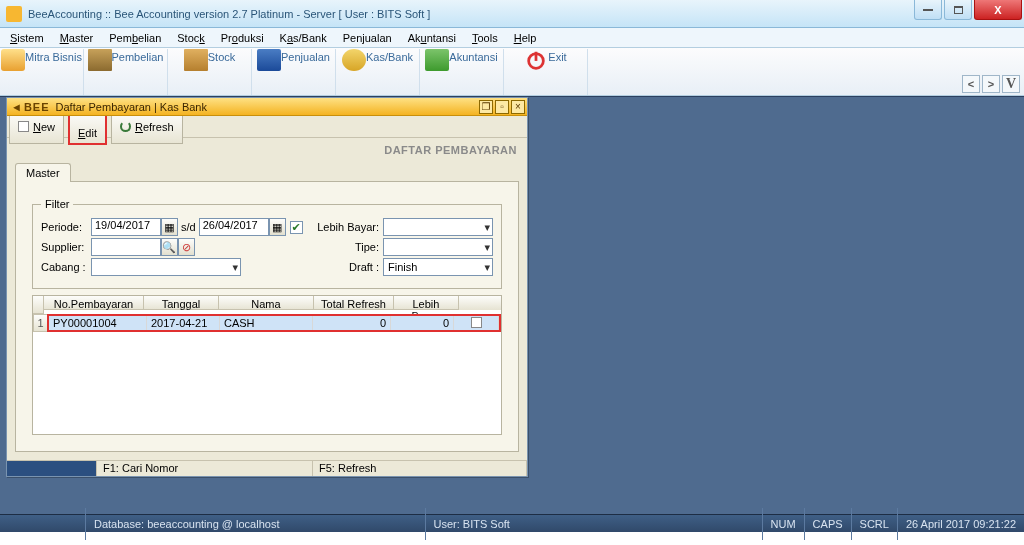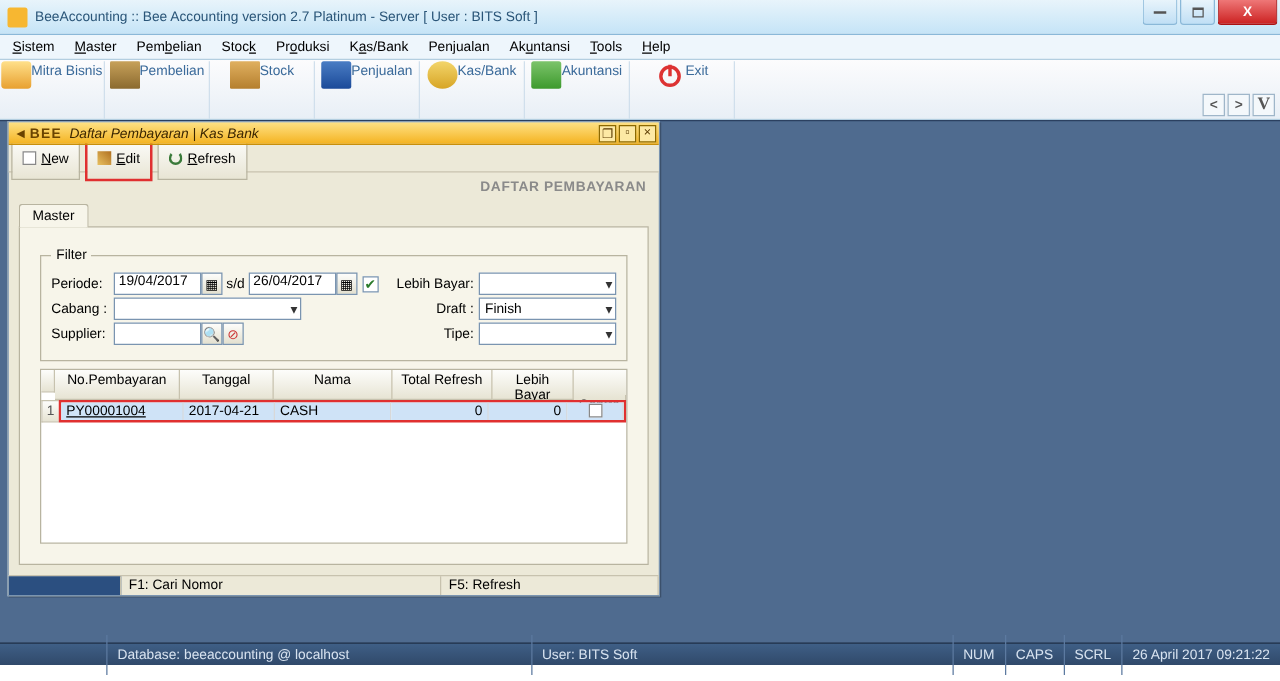--- a/index.html
+++ b/index.html
@@ -30,27 +30,27 @@
   .tool-item .ti-icon.logout svg, .tool-item .ti-icon.exit svg { width: 24px; height: 22px; }
   .tool-item .ti-label { color: #3a6a9a; margin-top: 2px; }
   .right-ctrl { position: absolute; right: 4px; bottom: 2px; display: flex; gap: 2px; }
   .right-ctrl .rc { width: 18px; height: 18px; border: 1px solid #9fb6c9; display: flex; align-items: center; justify-content: center; background: #f4f8fb; font-weight: bold; color: #555; }
 
   .workspace { position: relative; height: 436px; background: #4f6b8f; border-top: 1px solid #2b4060; }
 
   .subwin { position: absolute; left: 6px; top: 0; width: 522px; background: #ece9d8; border: 1px solid #7a94b0; box-shadow: 1px 1px 0 rgba(0,0,0,.25); }
   .subwin-title { height: 18px; background: linear-gradient(#fee184, #f4b321); display: flex; align-items: center; padding: 0 4px; color: #5a3a00; border-bottom: 1px solid #c88f0b; position: relative; }
   .subwin-title .bee { color: #6a4300; font-weight: bold; letter-spacing: 1px; margin: 0 6px 0 2px; }
-  .subwin-title .txt { color: #3a2500; font-style: italic; }
+  .subwin-title .txt { color: #3a2500; }
   .subwin-title .wicons { position: absolute; right: 2px; display: flex; gap: 2px; }
   .subwin-title .wicons div { width: 14px; height: 14px; border: 1px solid #8d6900; background: #fde9a4; font-size: 10px; display: flex; align-items: center; justify-content: center; cursor: pointer; }
 
   .action-row { height: 22px; background: #ece9d8; display: flex; align-items: center; border-bottom: 1px solid #c7c2ae; }
   .act-btn { height: 18px; border: 1px solid #b8b4a0; background: linear-gradient(#fdfdfb, #e8e5d4); margin: 0 2px; padding: 16px 8px; display: flex; align-items: center; cursor: pointer; }
-  .act-btn.edit { border: 2px solid #e03030; }
+  .act-btn.edit { border: 2px solid #e03030; flex-direction: column; }
   .act-btn .chk { width: 11px; height: 11px; border: 1px solid #888; margin-right: 4px; background: #fff; }
   .act-btn .ic { width: 11px; height: 11px; margin-right: 4px; }
   .act-btn u { text-decoration: underline; }
 
   .page-title { text-align: right; color: #8a8a8a; padding: 6px 10px 4px; font-weight: bold; letter-spacing: .5px; }
 
   .tab-area { padding: 2px 8px 8px; }
   .tab { display: inline-block; padding: 3px 10px; background: #f7f5ea; border: 1px solid #b8b4a0; border-bottom: none; border-radius: 3px 3px 0 0; position: relative; top: 1px; }
   .tab-body { border: 1px solid #b8b4a0; background: #f7f5ea; padding: 16px; }
 
@@ -59,21 +59,21 @@
 
   .frow { display: flex; align-items: center; margin: 2px 0; }
   .flabel { width: 50px; }
   .finput { height: 18px; border: 1px solid #7a94b0; background: #fff; padding: 0 3px; }
   .fbtn { width: 17px; height: 18px; border: 1px solid #7a94b0; background: linear-gradient(#fdfdfb,#e3e0cf); display: inline-flex; align-items: center; justify-content: center; cursor: pointer; }
   .fcheck { width: 13px; height: 13px; border: 1px solid #7a94b0; background: #fff; display: inline-flex; align-items: center; justify-content: center; margin-left: 4px; color: #2a7a2a; }
   .fsel { height: 18px; border: 1px solid #7a94b0; background: #fff; display: inline-flex; align-items: center; position: relative; }
   .fsel::after { content: "▾"; position: absolute; right: 2px; color: #333; }
 
   .grid { border: 1px solid #b8b4a0; background: #fff; height: 140px; overflow: hidden; }
-  .ghead { display: flex; height: 24px; background: linear-gradient(#fdfdfb,#e6e3d2); }
+  .ghead { display: flex; height: 14px; background: linear-gradient(#fdfdfb,#e6e3d2); }
   .ghead div { border-right: 1px solid #c7c2ae; border-bottom: 1px solid #c7c2ae; padding: 2px 4px; text-align: center; }
   .grow-out { display: flex; align-items: center; }
   .grow { display: flex; height: 18px; border: 2px solid #e03030; border-right-width: 2px; }
   .grow div { border-right: 1px solid #d8d8d8; padding: 1px 4px; background: #cfe3f7; }
   .row-idx { width: 14px; text-align: center; color: #555; background: linear-gradient(#fdfdfb,#e6e3d2); border: 1px solid #c7c2ae; border-right: none; height: 18px; line-height: 16px; }
 
   .sub-status { display: flex; height: 16px; background: #ece9d8; border-top: 1px solid #c7c2ae; }
   .sub-status .seg { border-right: 1px solid #c7c2ae; padding: 1px 6px; }
   .sub-status .seg.blue { background: #2b4f80; width: 90px; }
 
@@ -199,75 +199,75 @@
             <div class="fbtn">
                 <span>▦</span>
               </div>
             <div class="fcheck">✔</div>
             <div style="flex:1"></div>
             <div style="width:65px;text-align:right;margin-right:4px;">Lebih Bayar:</div>
             <div class="fsel" style="width:110px;"></div>
           </div>
 
           <div class="frow">
+            <div class="flabel">Supplier:</div>
+            <div class="finput" style="width:70px;"></div>
+            <div class="fbtn">
+                <span>🔍</span>
+              </div>
+            <div class="fbtn">
+                <span style="color:#c33;">⊘</span>
+              </div>
+            <div style="flex:1"></div>
+            <div style="width:65px;text-align:right;margin-right:4px;">Tipe:</div>
+            <div class="fsel" style="width:110px;"></div>
+          </div>
+
+          <div class="frow">
             <div class="flabel">Cabang :</div>
             <div class="fsel" style="width:150px;"></div>
             <div style="flex:1"></div>
             <div style="width:65px;text-align:right;margin-right:4px;">Draft :</div>
             <div class="fsel" style="width:110px;padding-left:4px;">Finish</div>
-          </div>
-
-          <div class="frow">
-            <div class="flabel">Supplier:</div>
-            <div class="finput" style="width:70px;"></div>
-            <div class="fbtn">
-                <span>🔍</span>
-              </div>
-            <div class="fbtn">
-                <span style="color:#c33;">⊘</span>
-              </div>
-            <div style="flex:1"></div>
-            <div style="width:65px;text-align:right;margin-right:4px;">Tipe:</div>
-            <div class="fsel" style="width:110px;"></div>
           </div>
         </fieldset>
 
         <div class="grid">
           <div style="display:flex;">
             <div style="width:14px;height:18px;background:linear-gradient(#fdfdfb,#e6e3d2);border-right:1px solid #c7c2ae;border-bottom:1px solid #c7c2ae;"></div>
             <div class="ghead" style="flex:1;">
               <div style="width:100px;">No.Pembayaran</div>
               <div style="width:75px;">Tanggal</div>
               <div style="width:95px;">Nama</div>
               <div style="width:80px;">Total Refresh</div>
               <div style="width:65px;">Lebih Bayar</div>
               <div style="flex:1;margin-top:20px;">Contra</div>
             </div>
           </div>
           <div class="grow-out">
             <div class="row-idx">1</div>
             <div class="grow" style="flex:1;">
-              <div style="width:98px;text-decoration:underline;">PY00001004</div>
+              <div style="width:98px;">PY00001004</div>
               <div style="width:73px;">2017-04-21</div>
               <div style="width:93px;">CASH</div>
               <div style="width:78px;text-align:right;">0</div>
               <div style="width:63px;text-align:right;">0</div>
               <div style="flex:1;display:flex;justify-content:center;">
                   <span style="width:11px;height:11px;border:1px solid #888;background:#fff;"></span>
                 </div>
             </div>
           </div>
         </div>
 
       </div>
     </div>
 
     <div class="sub-status">
       <div class="seg blue"></div>
-      <div class="seg" style="width:256px;">F1: Cari Nomor</div>
+      <div class="seg" style="width:216px;">F1: Cari Nomor</div>
       <div class="seg" style="flex:1;">F5: Refresh</div>
     </div>
   </div>
 
   <div class="statusbar">
     <div class="seg" style="width:85px;border-left:none;"></div>
     <div class="seg">Database: beeaccounting @ localhost</div>
     <div class="grow"></div>
     <div class="seg" style="width:200px;">User: BITS Soft</div>
     <div class="grow"></div>

